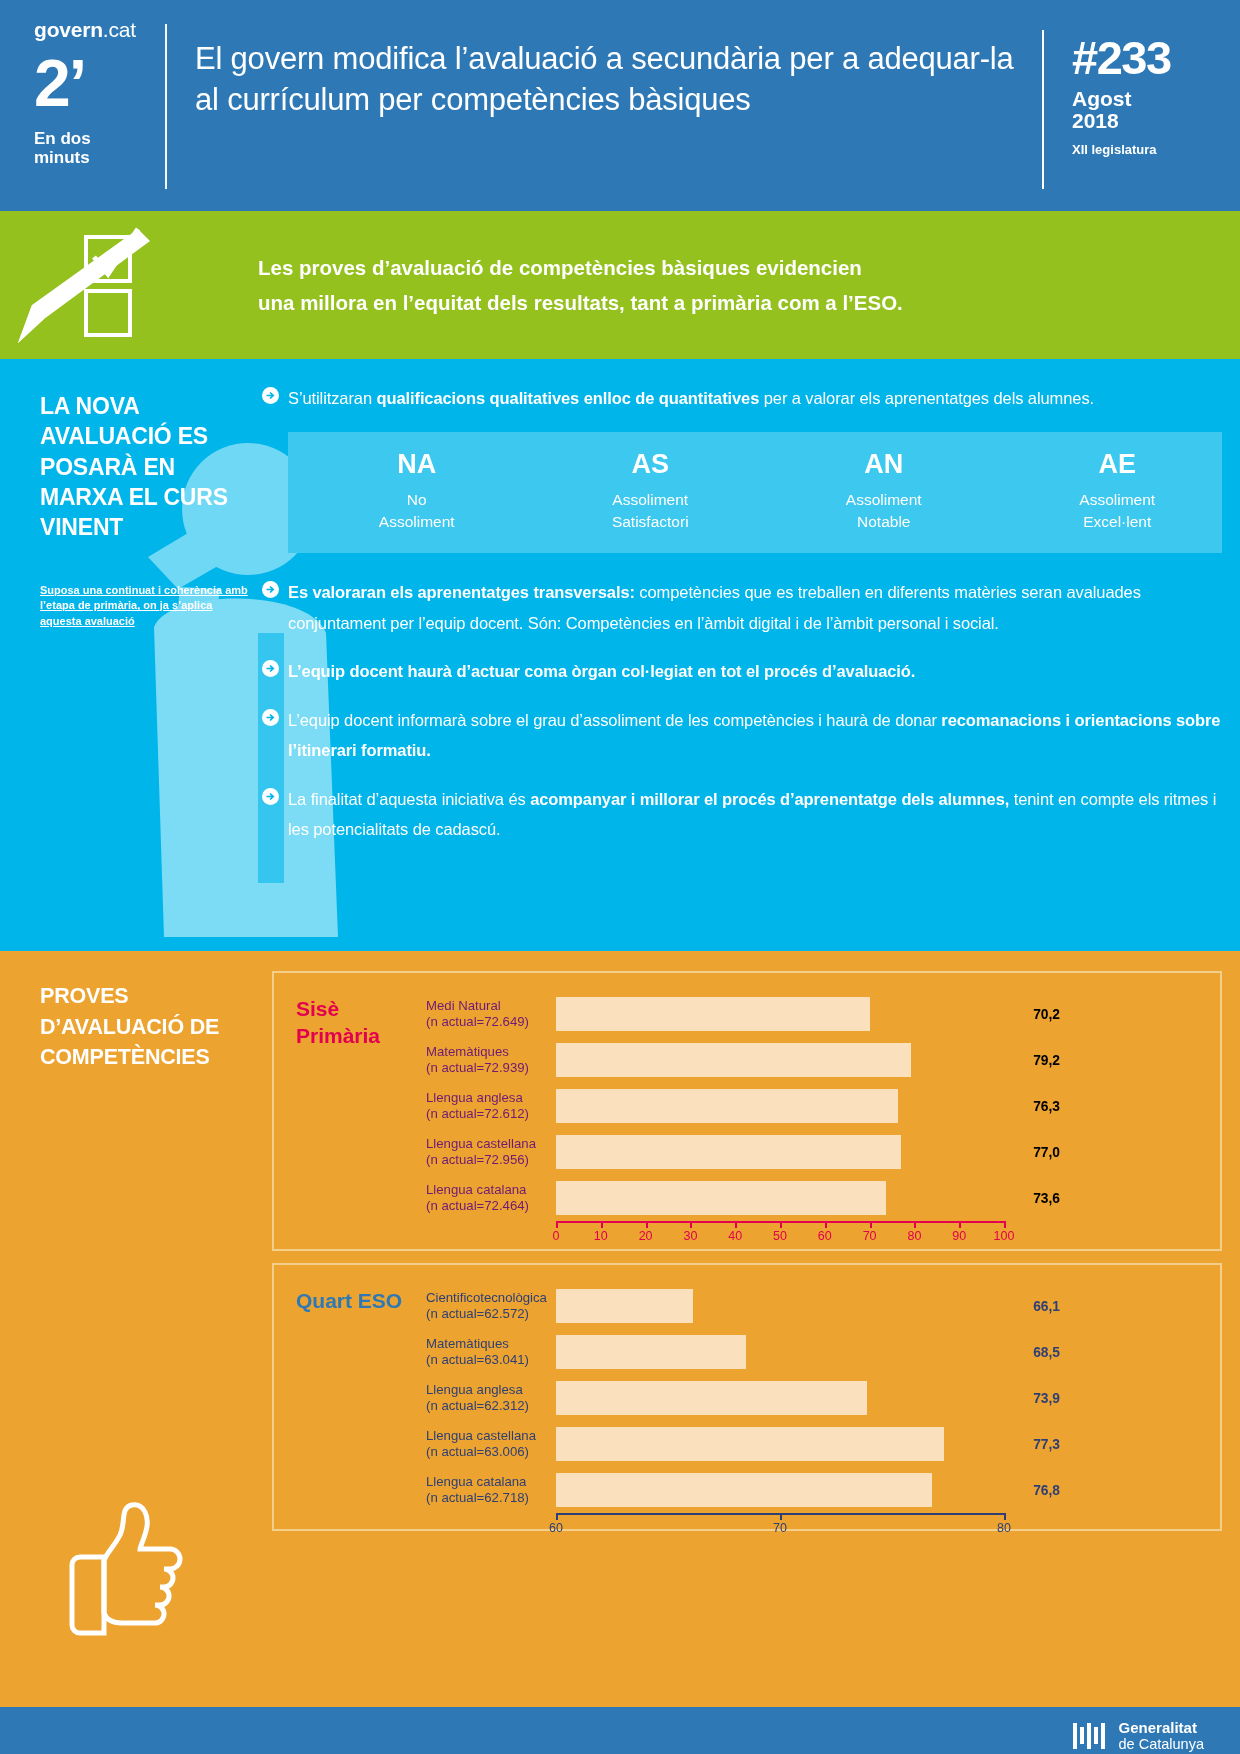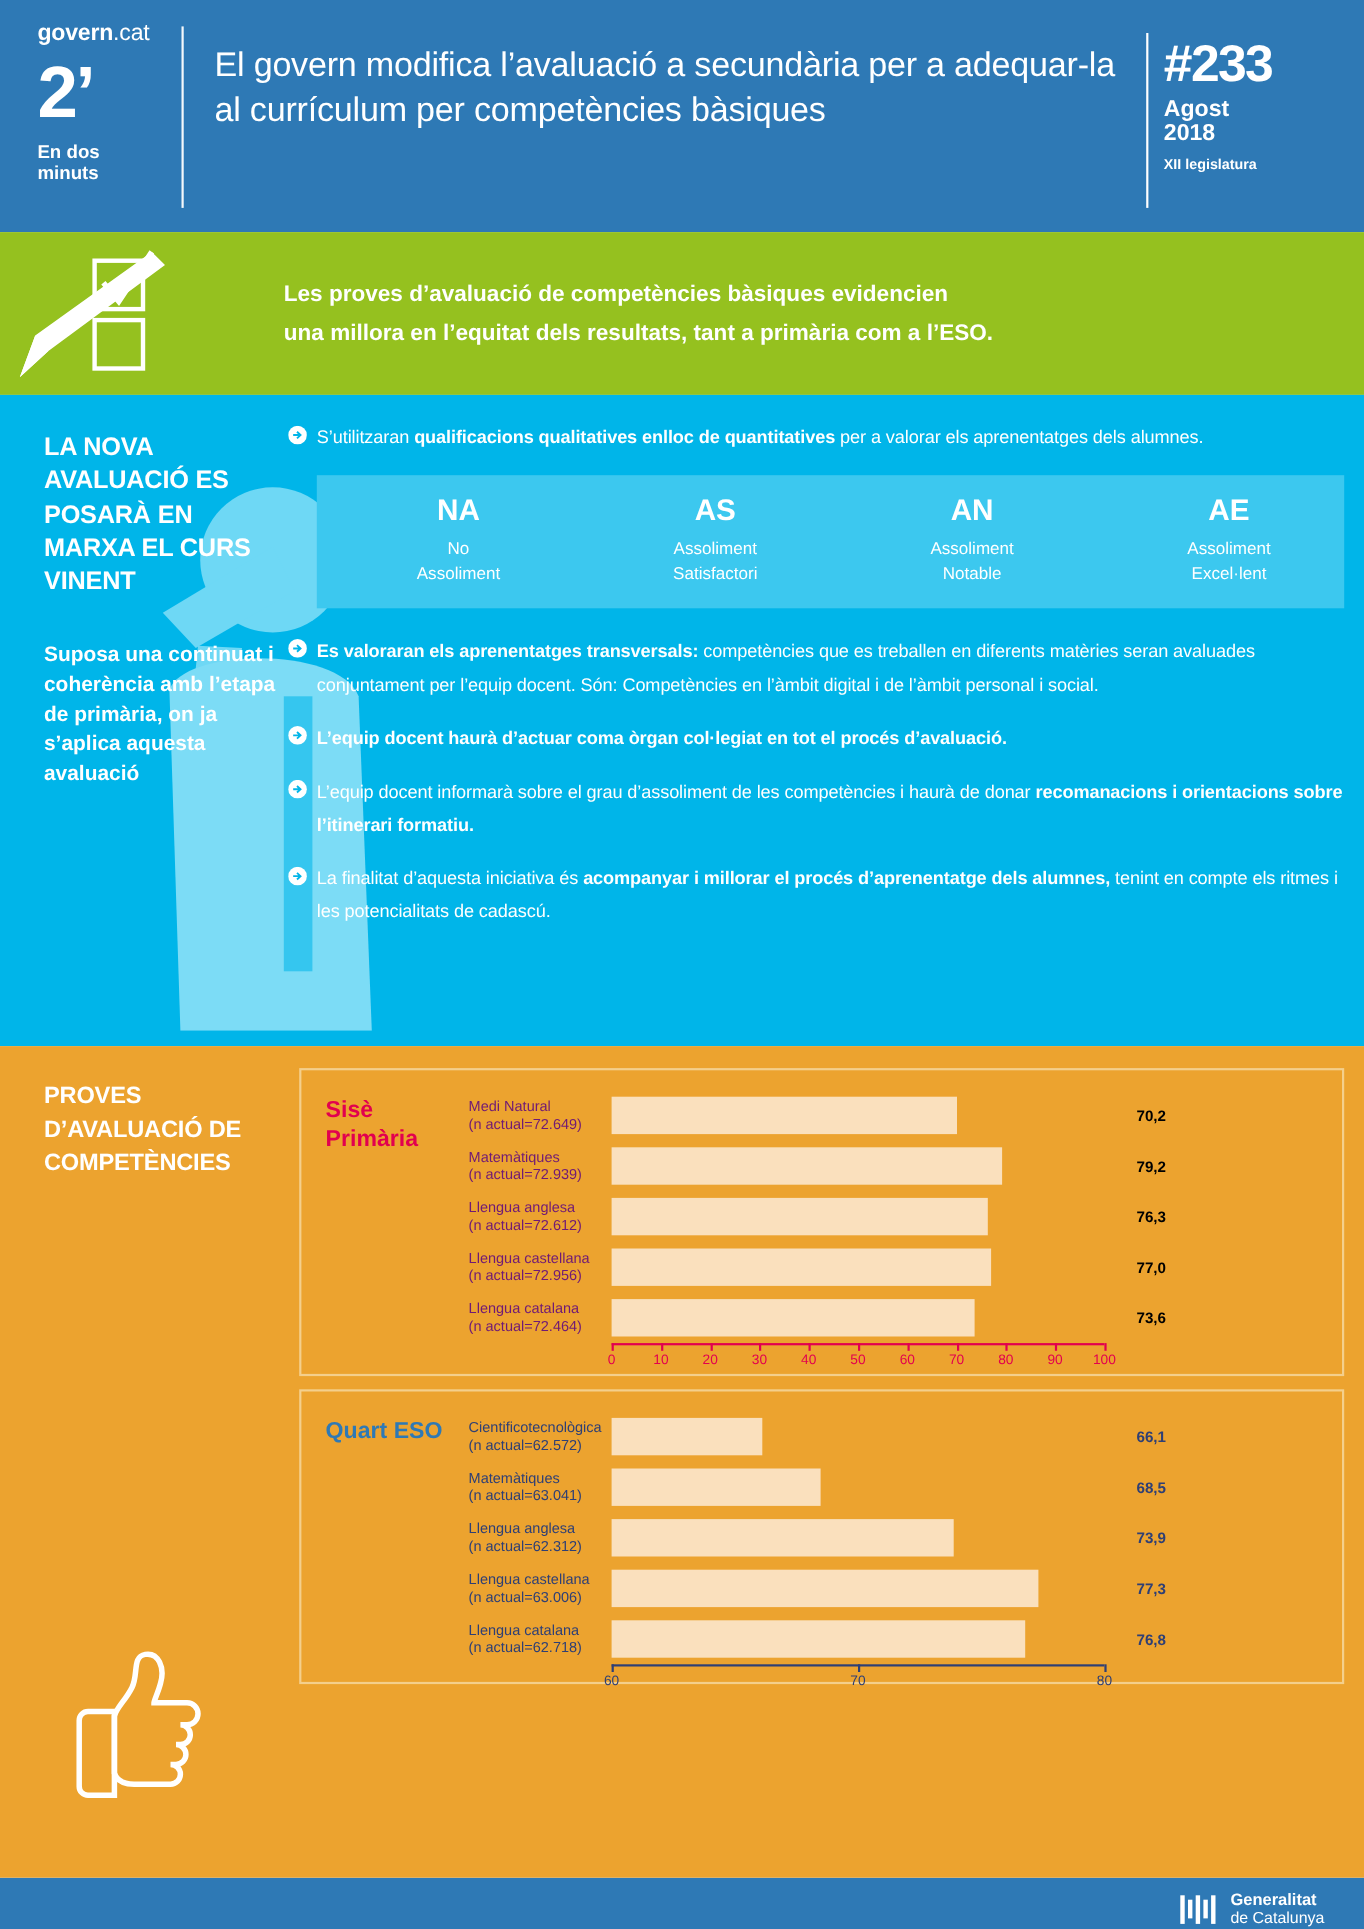--- a/index.html
+++ b/index.html
@@ -22,21 +22,21 @@
   .brand span.cat { font-weight:normal; }
   .big2 { font-size:66px; font-weight:bold; color:#fff; line-height:0.95; margin-top:10px; letter-spacing:-2px; }
   .endos { font-size:17px; font-weight:bold; color:#fff; line-height:1.12; margin-top:14px; }
 
   .hdr-sep { width:2px; background:#ffffff; margin:24px 0 22px 0; flex:0 0 2px; opacity:0.95;}
   .hdr-title {
     flex:1 1 auto; color:#fff; font-size:31px; line-height:1.33;
     padding:38px 0 0 28px; font-weight:normal; letter-spacing:-0.2px;
   }
   .hdr-sep2 { width:2px; background:#ffffff; margin:30px 0 22px 0; flex:0 0 2px;}
-  .hdr-right { flex:0 0 196px; color:#fff; padding:34px 0 0 14px; }
+  .hdr-right { flex:0 0 196px; color:#fff; padding:34px 0 0 28px; }
   .issue { font-size:47px; font-weight:bold; line-height:1; letter-spacing:-1.5px; }
   .month { font-size:21px; font-weight:bold; line-height:1.06; margin-top:7px; }
   .legis { font-size:13px; font-weight:bold; margin-top:9px; }
 
   
   .green {
     height:148px; background:#95c11f; position:relative; display:flex; align-items:center;
   }
   .green-icon { width:200px; flex:0 0 200px; position:relative; height:148px; }
   .green-icon svg { position:absolute; left:10px; top:16px; }
@@ -46,21 +46,21 @@
 
   
   .cyan {
     background:#00b5e9; position:relative; height:592px; overflow:hidden;
   }
   .person { position:absolute; left:108px; top:78px; opacity:1; }
   .cyan-left {
     position:absolute; left:40px; top:32px; width:215px; z-index:3; color:#fff;
   }
   .cyan-head { font-size:23px; font-weight:bold; line-height:1.32; letter-spacing:-0.2px; }
-  .cyan-sub { font-size:19px; font-weight:bold; line-height:1.42; margin-top:40px; }
+  .cyan-sub { font-size:11px; font-weight:bold; line-height:1.42; margin-top:40px;text-decoration:underline; }
 
   .cyan-right { position:absolute; left:262px; top:24px; right:18px; z-index:3; }
   .bullet { display:flex; align-items:flex-start; margin-bottom:18px; }
   .bullet .dot { flex:0 0 26px; padding-top:4px; }
   .bullet .txt { color:#fff; font-size:16.5px; line-height:1.85; letter-spacing:-0.1px; }
   .bullet .txt b { font-weight:bold; }
 
   .grade-table {
     background:#3cc8ef; margin:14px 0 24px 26px; padding:18px 0 20px 0; display:flex;
   }

